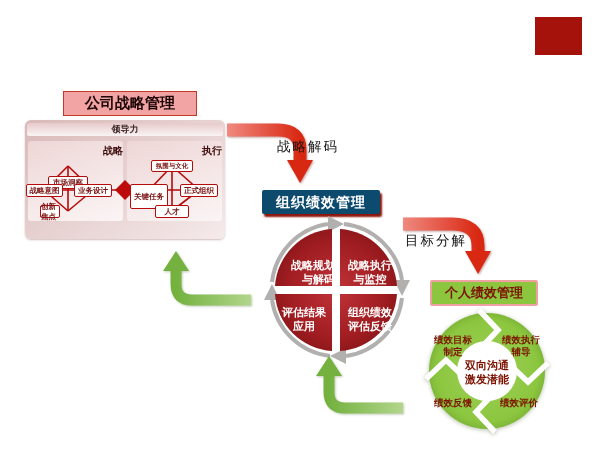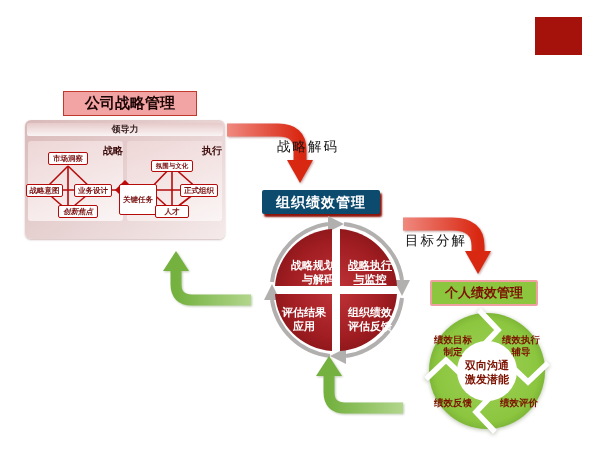--- a/index.html
+++ b/index.html
@@ -84,26 +84,26 @@
       <line x1="172" y1="166" x2="149" y2="190"></line>
         <line x1="172" y1="166" x2="199" y2="190"></line>
       <line x1="149" y1="190" x2="172" y2="211"></line>
         <line x1="199" y1="190" x2="172" y2="211"></line>
       <line x1="172" y1="166" x2="172" y2="211"></line>
         <line x1="149" y1="190" x2="199" y2="190"></line>
     </g>
     <polygon points="125,180 135,190 125,200 115,190" fill="#bd0a0a"></polygon>
   </svg>
 
-  <div class="abs blm-box" style="left:48px;top:152px;width:40px;height:13px;">市场洞察</div>
+  <div class="abs blm-box" style="left:48px;top:176px;width:40px;height:13px;">市场洞察</div>
   <div class="abs blm-box" style="left:26px;top:184px;width:37px;height:13px;">战略意图</div>
   <div class="abs blm-box" style="left:74px;top:184px;width:38px;height:13px;">业务设计</div>
-  <div class="abs blm-box" style="left:58px;top:205px;width:40px;height:13px;font-style:italic;">创新焦点</div>
+  <div class="abs blm-box" style="left:40px;top:205px;width:20px;height:13px;">创新焦点</div>
   <div class="abs blm-box" style="left:151px;top:160px;width:42px;height:12px;font-size:6.5px;">氛围与文化</div>
-  <div class="abs blm-box" style="left:119px;top:184px;width:38px;height:31px;text-align:right;">关键任务</div>
+  <div class="abs blm-box" style="left:130px;top:184px;width:38px;height:25px;text-align:right;">关键任务</div>
   <div class="abs blm-box" style="left:180px;top:184px;width:38px;height:13px;">正式组织</div>
   <div class="abs blm-box" style="left:155px;top:205px;width:34px;height:13px;">人才</div>
 
   <svg class="layer" width="600" height="450">
     <defs>
       <linearGradient id="ra1" gradientUnits="userSpaceOnUse" x1="227" y1="0" x2="300" y2="0">
         <stop offset="0" stop-color="#f0897f"></stop>
           <stop offset="1" stop-color="#d92812"></stop>
       </linearGradient>
       <linearGradient id="ra2" gradientUnits="userSpaceOnUse" x1="403" y1="0" x2="478" y2="0">
@@ -149,21 +149,21 @@
 
     <g fill="url(#qg)">
       <path d="M 332 286 L 275 286 A 61 61 0 0 1 332 229 Z"></path>
       <path d="M 340 286 L 340 229 A 61 61 0 0 1 397 286 Z"></path>
       <path d="M 340 294 L 397 294 A 61 61 0 0 1 340 351 Z"></path>
       <path d="M 332 294 L 332 351 A 61 61 0 0 1 275 294 Z"></path>
     </g>
   </svg>
   <div class="q-label" style="left:273px;top:259px;text-align:right;">战略规划
 与解码</div>
-  <div class="q-label" style="left:339px;top:259px;text-decoration:underline;">战略执行
+  <div class="q-label" style="left:339px;top:259px;">战略执行
 与监控</div>
   <div class="q-label" style="left:273px;top:306px;">评估结果
 应用</div>
   <div class="q-label" style="left:339px;top:306px;">组织绩效
 评估反馈</div>
 
   <div class="abs sec-title personal-title">个人绩效管理</div>
 
   <svg class="layer" width="600" height="450">
     <defs>

